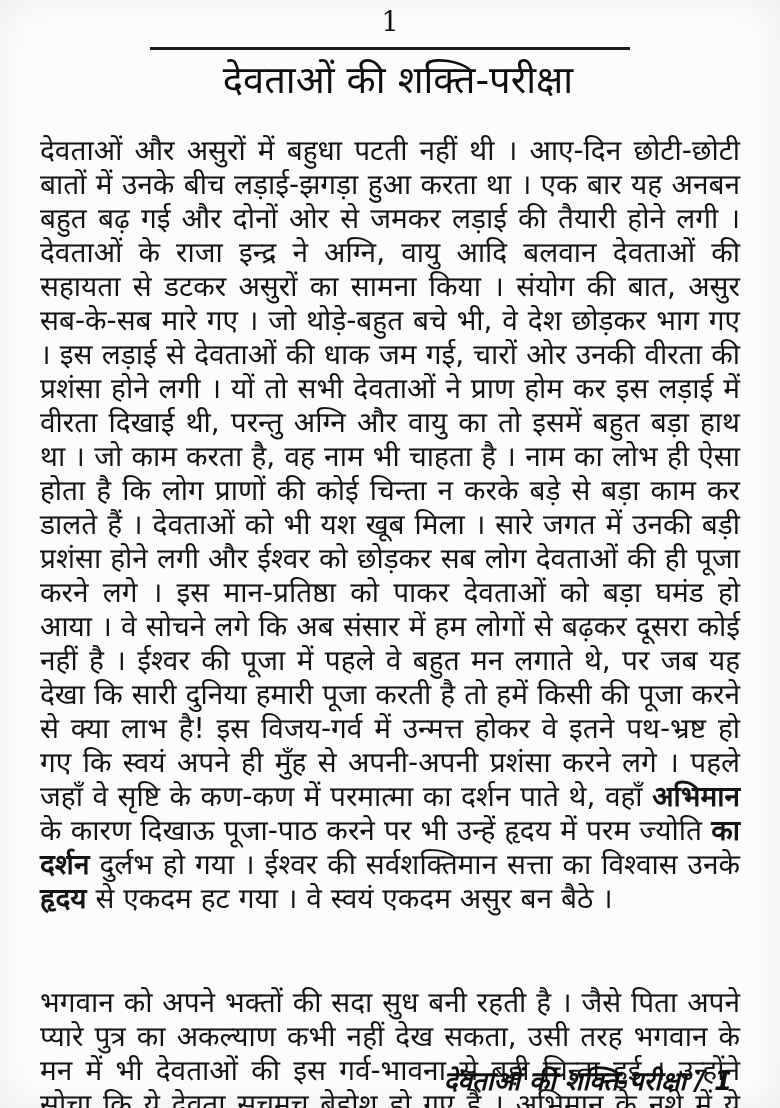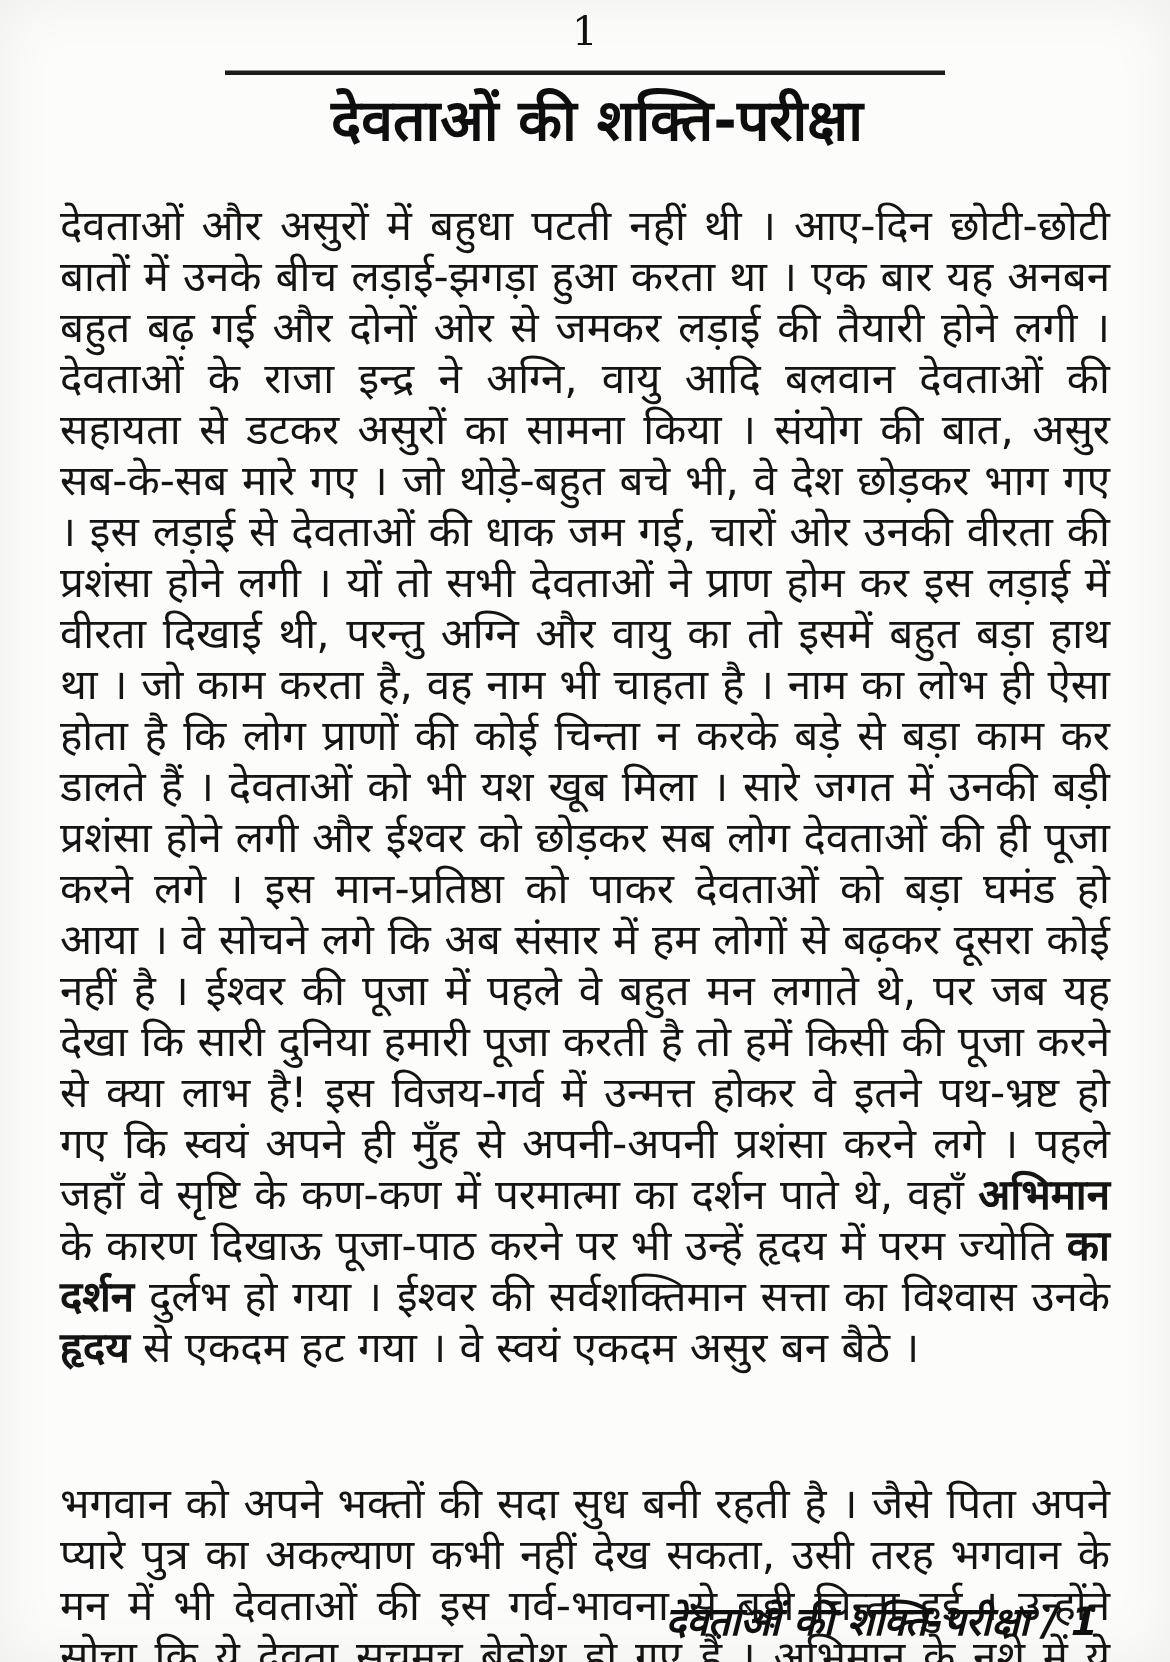--- a/index.html
+++ b/index.html
@@ -29,21 +29,21 @@
   .title-rule {
     width: 480px;
     margin: 10px auto 4px auto;
     border: none;
     border-top: 3px solid #1c1c1c;
   }
   .chapter-title {
     text-align: center;
     font-size: 38px;
     line-height: 1.2;
-    font-weight: 700;
+    font-weight: 400;
     margin: 8px 0 30px 16px;
     color: #0e0e0e;
   }
   .body-text {
     padding: 0 40px;
     font-size: 28px;
     line-height: 34px;
     text-align: justify;
     color: #141414;
   }

